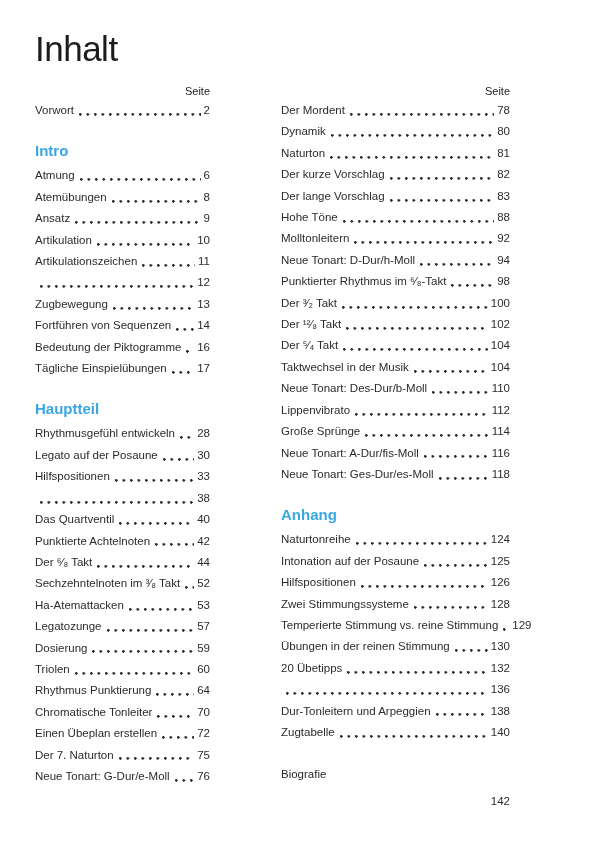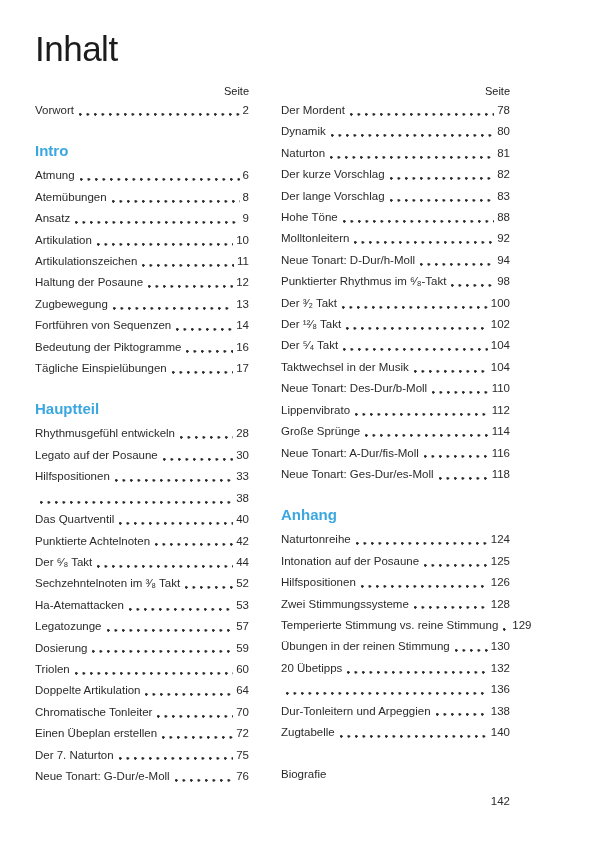--- a/index.html
+++ b/index.html
@@ -7,21 +7,21 @@
   html,body{ background:#fff; }
   body{ font-family:"Liberation Sans","DejaVu Sans",sans-serif; color:var(--ink); }
   .page{
     position:relative; width:550px; height:849px; background:#fff;
     padding:30px 40px 0 35px; overflow:hidden;
   }
   .title{
     font-size:35px; font-weight:500; letter-spacing:-0.5px; color:#1c1c1c;
     line-height:38px;
   }
-  .columns{ display:flex; margin-top:0; }
+  .columns{ display:flex; margin-top:0;gap:39px; }
   .col{ width:228px; }
   .col + .col{ margin-left:32px; width:229px; }
   .col-header{
     margin-top:16px; margin-bottom:2px;
     font-size:11px; line-height:14px; text-align:right; color:#222;
   }
   .row{
     display:flex; line-height:21.4px; font-size:11.5px; color:var(--ink);
   }
   .label{ white-space:nowrap; }
@@ -73,21 +73,20 @@
     <span class="label">Artikulation</span>
     <span class="leader"></span>
     <span class="pagenum">10</span>
   </div>
         <div class="row">
     <span class="label">Artikulationszeichen</span>
     <span class="leader"></span>
     <span class="pagenum">11</span>
   </div>
         <div class="row">
-    <span class="label">Haltung der Posaune</span>
     <span class="leader"></span>
     <span class="pagenum">12</span>
   </div>
         <div class="row">
     <span class="label">Zugbewegung</span>
     <span class="leader"></span>
     <span class="pagenum">13</span>
   </div>
         <div class="row">
     <span class="label">Fortführen von Sequenzen</span>
@@ -158,21 +157,21 @@
     <span class="label">Dosierung</span>
     <span class="leader"></span>
     <span class="pagenum">59</span>
   </div>
         <div class="row">
     <span class="label">Triolen</span>
     <span class="leader"></span>
     <span class="pagenum">60</span>
   </div>
         <div class="row">
-    <span class="label">Doppelte Artikulation</span>
+    <span class="label">Rhythmus Punktierung</span>
     <span class="leader"></span>
     <span class="pagenum">64</span>
   </div>
         <div class="row">
     <span class="label">Chromatische Tonleiter</span>
     <span class="leader"></span>
     <span class="pagenum">70</span>
   </div>
         <div class="row">
     <span class="label">Einen Übeplan erstellen</span>

